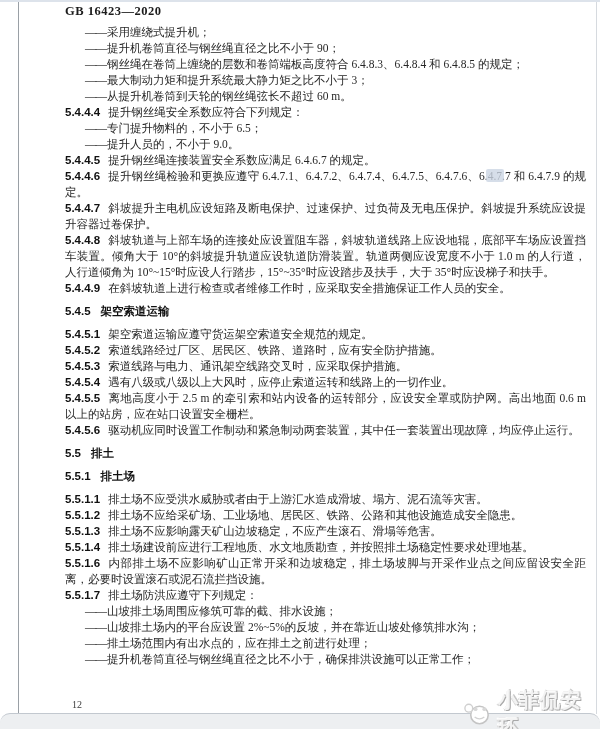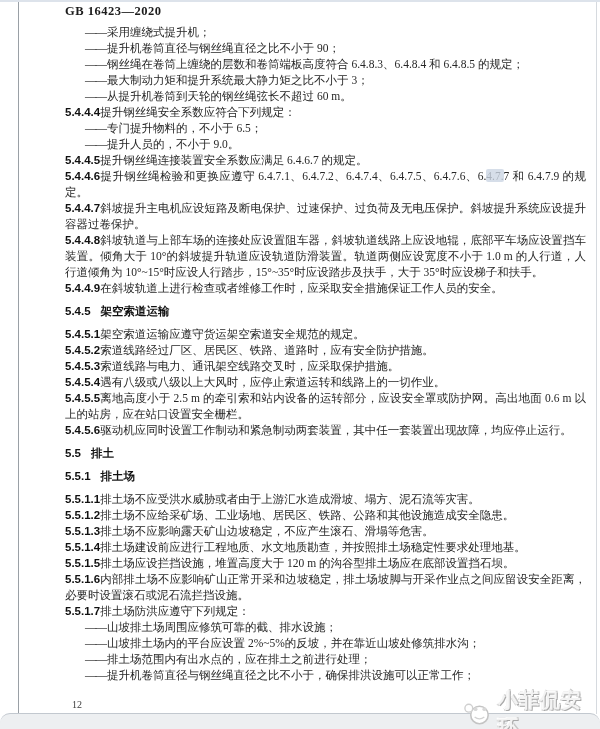--- a/index.html
+++ b/index.html
@@ -23,21 +23,21 @@
   
   .doc-body{
     position:absolute;left:65px;top:24px;width:521px;
     font-size:11.5px;line-height:16px;color:#262626;
     text-align:justify;
   }
   .doc-body p{margin:0;padding:0;}
   .doc-body p.dash{padding-left:20px;}
   .doc-body p.heading{font-weight:bold;margin:7px 0;color:#111;
     font-family:"Liberation Sans","DejaVu Sans",sans-serif;font-size:11.5px;}
-  .num{font-weight:bold;color:#111;
+  .num{font-weight:bold;color:#111;margin-right:8px;
     font-family:"Liberation Sans","DejaVu Sans",sans-serif;}
   .heading .num{margin-right:10px;}
   .dash-pre{letter-spacing:-1px;margin-right:1px;}
   
   .smudge{position:absolute;left:486px;top:169px;width:18px;height:13px;
     background:rgba(204,214,227,.8);border-radius:2px;pointer-events:none;}
   
   .page-num{position:absolute;left:72px;top:699px;font-size:10px;color:#3d3d3d;}
   .watermark{position:absolute;left:462px;top:687px;display:flex;align-items:center;}
   .wm-logo{width:30px;height:26px;margin-right:7px;}
@@ -77,21 +77,20 @@
     <p class="clause"><span class="num">5.4.5.3</span><span>索道线路与电力、通讯架空线路交叉时，应采取保护措施。</span></p>
     <p class="clause"><span class="num">5.4.5.4</span><span>遇有八级或八级以上大风时，应停止索道运转和线路上的一切作业。</span></p>
     <p class="clause"><span class="num">5.4.5.5</span><span>离地高度小于 2.5 m 的牵引索和站内设备的运转部分，应设安全罩或防护网。高出地面 0.6 m 以上的站房，应在站口设置安全栅栏。</span></p>
     <p class="clause"><span class="num">5.4.5.6</span><span>驱动机应同时设置工作制动和紧急制动两套装置，其中任一套装置出现故障，均应停止运行。</span></p>
     <p class="heading"><span class="num">5.5</span><span>排土</span></p>
     <p class="heading"><span class="num">5.5.1</span><span>排土场</span></p>
     <p class="clause"><span class="num">5.5.1.1</span><span>排土场不应受洪水威胁或者由于上游汇水造成滑坡、塌方、泥石流等灾害。</span></p>
     <p class="clause"><span class="num">5.5.1.2</span><span>排土场不应给采矿场、工业场地、居民区、铁路、公路和其他设施造成安全隐患。</span></p>
     <p class="clause"><span class="num">5.5.1.3</span><span>排土场不应影响露天矿山边坡稳定，不应产生滚石、滑塌等危害。</span></p>
     <p class="clause"><span class="num">5.5.1.4</span><span>排土场建设前应进行工程地质、水文地质勘查，并按照排土场稳定性要求处理地基。</span></p>
-    <p class="clause"><span class="num">5.5.1.5</span><span>排土场应设拦挡设施，堆置高度大于 120 m 的沟谷型排土场应在底部设置挡石坝。</span></p>
     <p class="clause"><span class="num">5.5.1.6</span><span>内部排土场不应影响矿山正常开采和边坡稳定，排土场坡脚与开采作业点之间应留设安全距离，必要时设置滚石或泥石流拦挡设施。</span></p>
     <p class="clause"><span class="num">5.5.1.7</span><span>排土场防洪应遵守下列规定：</span></p>
     <p class="dash"><span class="dash-pre">——</span><span>山坡排土场周围应修筑可靠的截、排水设施；</span></p>
     <p class="dash"><span class="dash-pre">——</span><span>山坡排土场内的平台应设置 2%~5%的反坡，并在靠近山坡处修筑排水沟；</span></p>
     <p class="dash"><span class="dash-pre">——</span><span>排土场范围内有出水点的，应在排土之前进行处理；</span></p>
     <p class="dash"><span class="dash-pre">——</span><span>提升机卷筒直径与钢丝绳直径之比不小于，确保排洪设施可以正常工作；</span></p>
   </div>
 
 <div class="smudge"></div>
 

